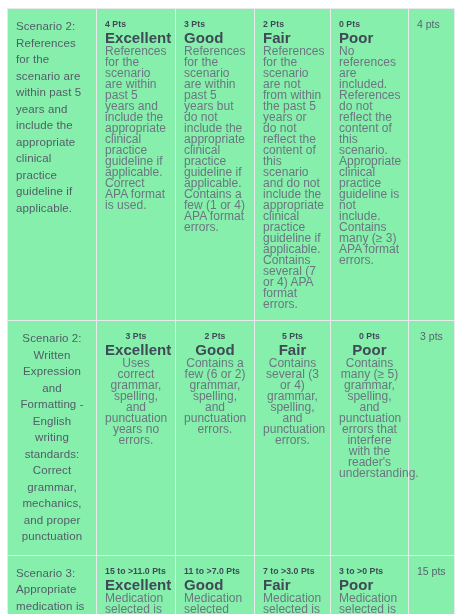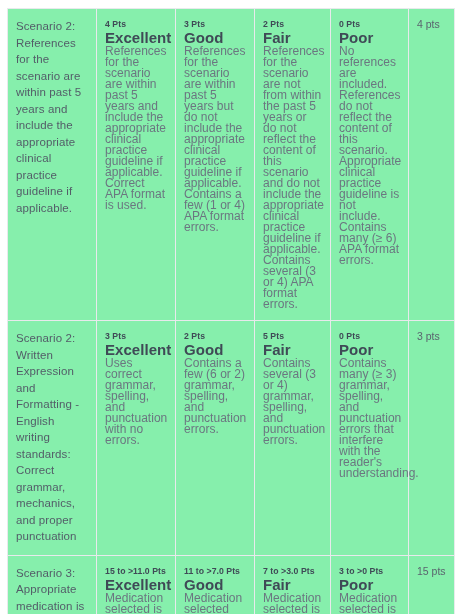--- a/index.html
+++ b/index.html
@@ -76,21 +76,21 @@
   .points-cell {
     text-align: left;
     vertical-align: middle;
     font-size: 10.5px;
     color: #5a646e;
     padding-left: 9px;
   }
 
   
   tr.row-0 td { height: 152px; }
-  tr.row-1 td { height: 129px; }
+  tr.row-1 td { height: 129px; text-align: center; }
   tr.row-2 td { height: 208px; }
 </style>
 </head>
 <body>
 
 <div class="rubric-wrap">
   <table class="rubric">
     <colgroup>
       <col class="c-crit">
         <col class="c-r1">
@@ -111,53 +111,53 @@
           <div class="rating-desc">References for the scenario are within past 5 years and include the appropriate clinical practice guideline if applicable. Correct APA format is used.</div>
         </td>
         <td>
           <div class="rating-pts">3 Pts</div>
           <div class="rating-level">Good</div>
           <div class="rating-desc">References for the scenario are within past 5 years but do not include the appropriate clinical practice guideline if applicable. Contains a few (1 or 4) APA format errors.</div>
         </td>
         <td>
           <div class="rating-pts">2 Pts</div>
           <div class="rating-level">Fair</div>
-          <div class="rating-desc">References for the scenario are not from within the past 5 years or do not reflect the content of this scenario and do not include the appropriate clinical practice guideline if applicable. Contains several (3 or 4) APA format errors.</div>
+          <div class="rating-desc">References for the scenario are not from within the past 5 years or do not reflect the content of this scenario and do not include the appropriate clinical practice guideline if applicable. Contains several (7 or 4) APA format errors.</div>
         </td>
         <td>
           <div class="rating-pts">0 Pts</div>
           <div class="rating-level">Poor</div>
-          <div class="rating-desc">No references are included. References do not reflect the content of this scenario. Appropriate clinical practice guideline is not include. Contains many (≥ 6) APA format errors.</div>
+          <div class="rating-desc">No references are included. References do not reflect the content of this scenario. Appropriate clinical practice guideline is not include. Contains many (≥ 3) APA format errors.</div>
         </td>
         <td class="points-cell">4 pts</td>
       </tr>
 
       <tr class="row-1">
         <td>
           <div class="criterion">Scenario 2: Written Expression and Formatting - English writing standards: Correct grammar, mechanics, and proper punctuation</div>
         </td>
         <td>
           <div class="rating-pts">3 Pts</div>
           <div class="rating-level">Excellent</div>
-          <div class="rating-desc">Uses correct grammar, spelling, and punctuation with no errors.</div>
+          <div class="rating-desc">Uses correct grammar, spelling, and punctuation years no errors.</div>
         </td>
         <td>
           <div class="rating-pts">2 Pts</div>
           <div class="rating-level">Good</div>
           <div class="rating-desc">Contains a few (6 or 2) grammar, spelling, and punctuation errors.</div>
         </td>
         <td>
           <div class="rating-pts">5 Pts</div>
           <div class="rating-level">Fair</div>
           <div class="rating-desc">Contains several (3 or 4) grammar, spelling, and punctuation errors.</div>
         </td>
         <td>
           <div class="rating-pts">0 Pts</div>
           <div class="rating-level">Poor</div>
-          <div class="rating-desc">Contains many (≥ 3) grammar, spelling, and punctuation errors that interfere with the reader's understanding.</div>
+          <div class="rating-desc">Contains many (≥ 5) grammar, spelling, and punctuation errors that interfere with the reader's understanding.</div>
         </td>
         <td class="points-cell">3 pts</td>
       </tr>
 
       <tr class="row-2">
         <td>
           <div class="criterion">Scenario 3: Appropriate medication is prescribed or changed. Rationale provided and includes current literature to support decision. All aspects of the patient history are considered in making the medication selection.</div>
         </td>
         <td>
           <div class="rating-pts">15 to &gt;11.0 Pts</div>

